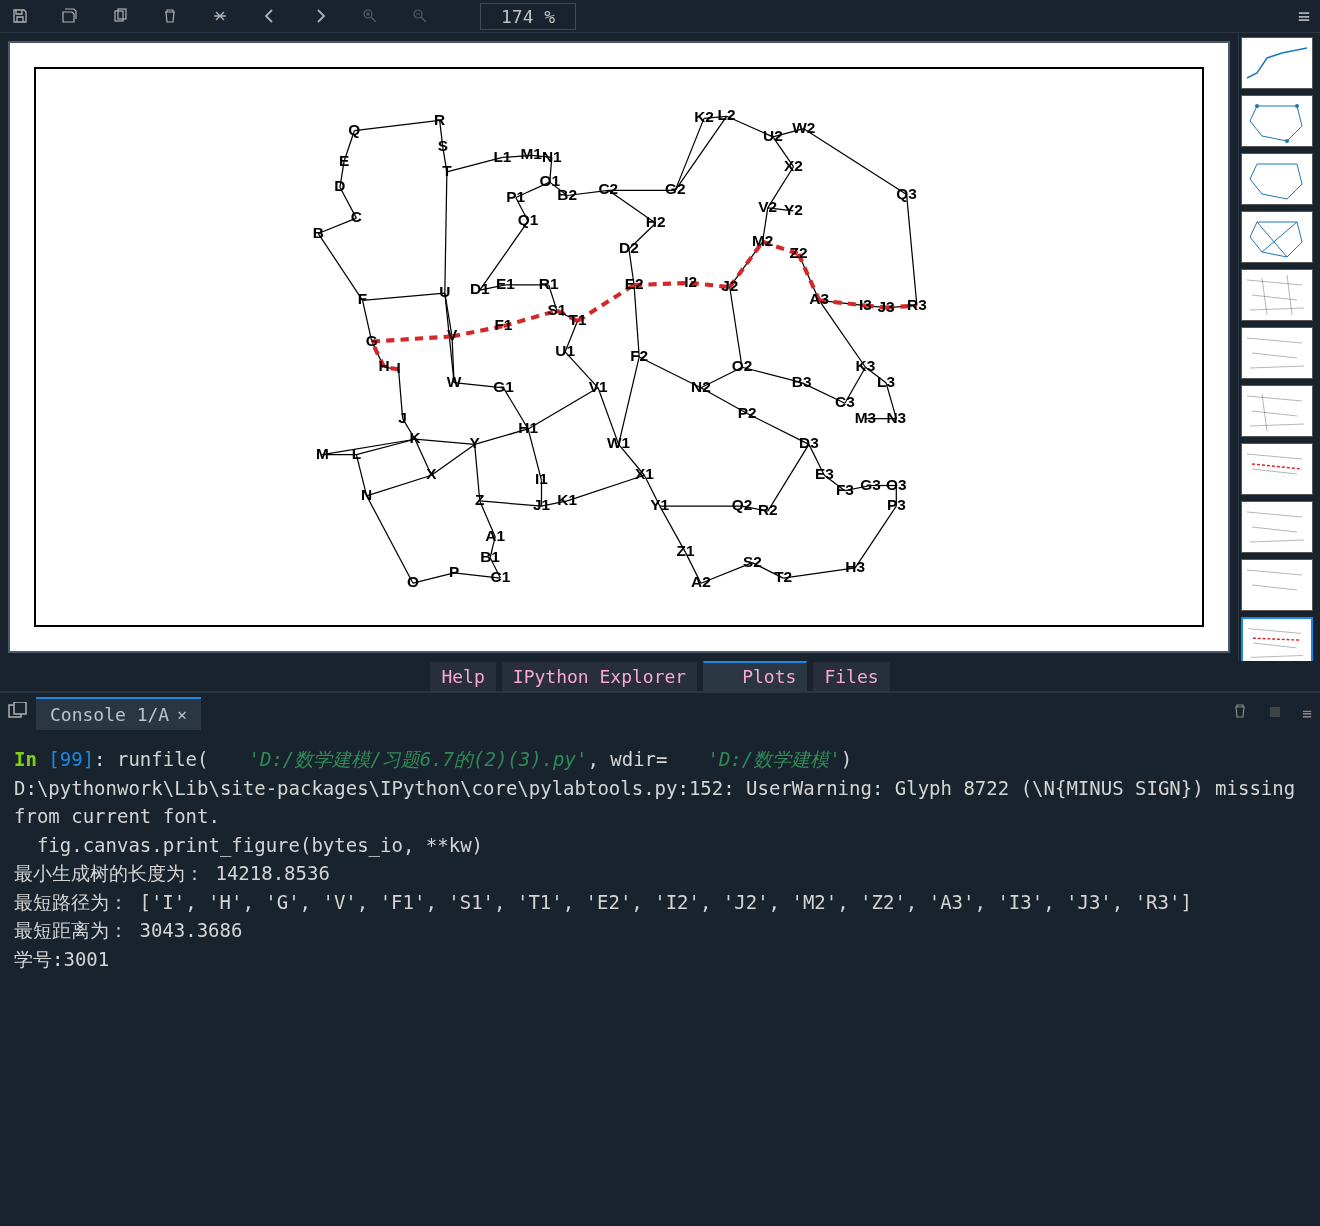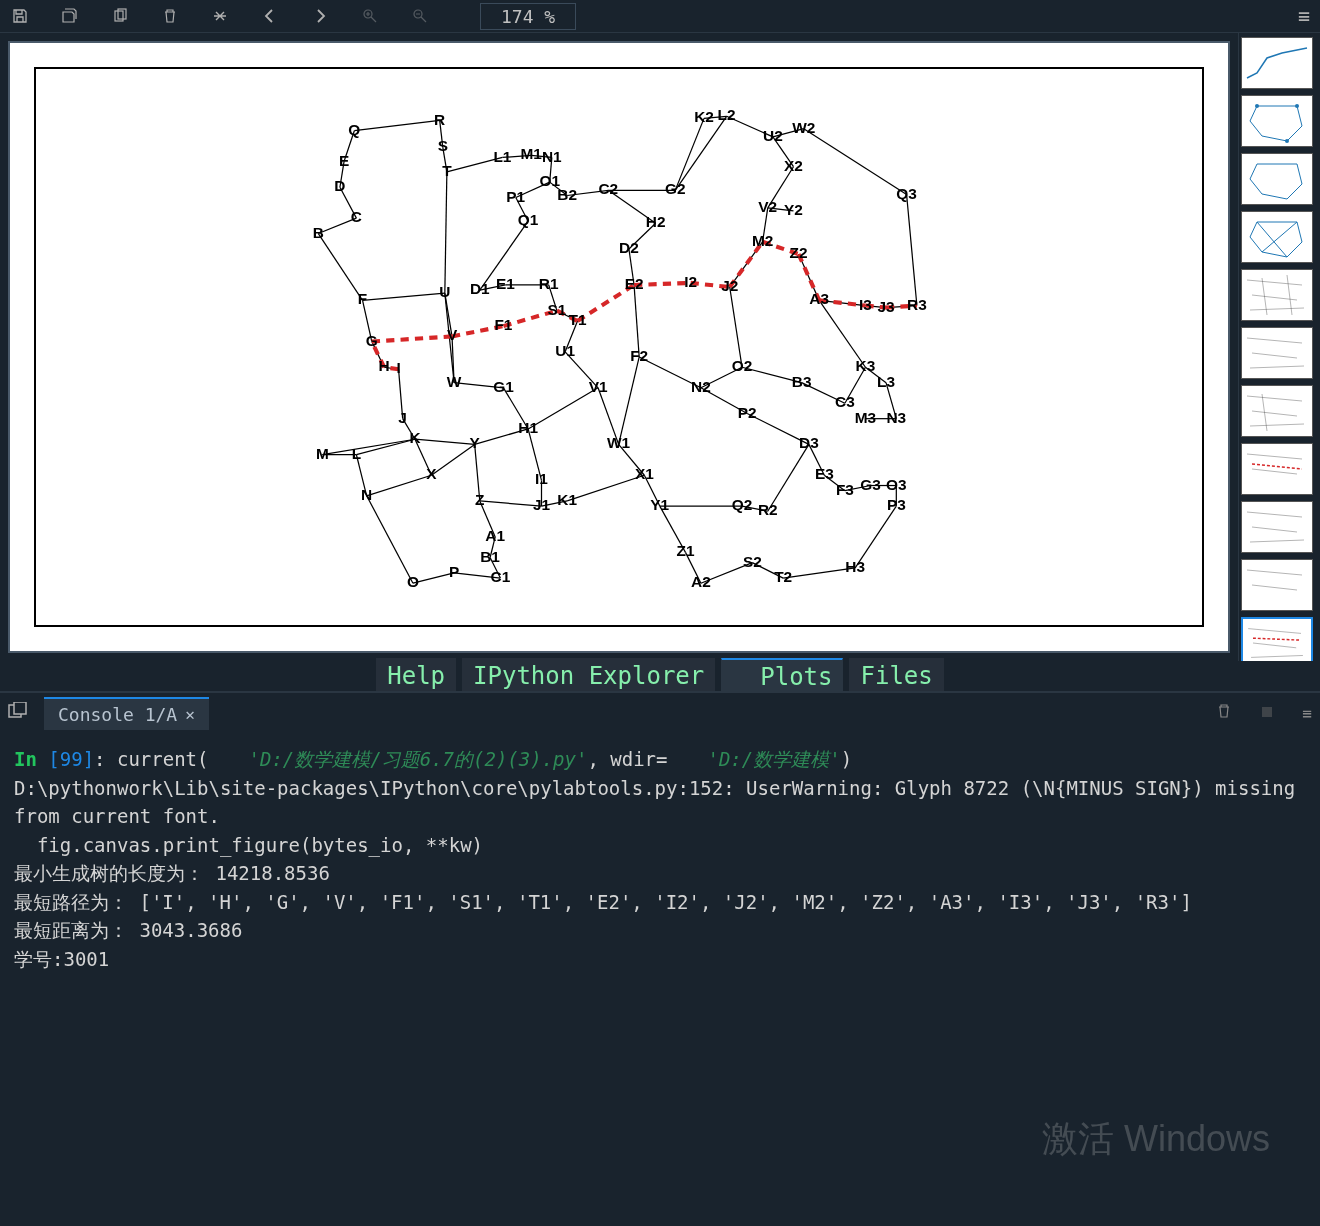--- a/index.html
+++ b/index.html
@@ -19,33 +19,33 @@
 .plot-canvas svg { width: 100%; height: 100%; }
 
 .thumb-col { width: 82px; background: #19232d; padding: 4px 2px; overflow-y: auto; border-left: 1px solid #2a3642; }
 .thumb-col::-webkit-scrollbar { width: 8px; }
 .thumb-col::-webkit-scrollbar-thumb { background: #3a4a5a; }
 .thumb { width: 72px; height: 52px; background: white; margin-bottom: 6px; border: 1px solid #555; position: relative; }
 .thumb.selected { border: 2px solid #1e88e5; }
 .thumb svg { width: 100%; height: 100%; }
 
 .tab-row { height: 30px; display: flex; align-items: center; justify-content: center; gap: 6px; background: #19232d; }
-.tab-row .tab { padding: 3px 10px; background: #262f3a; color: #86efac; font-size: 24px; border: 1px solid transparent; cursor: pointer; }
+.tab-row .tab { padding: 3px 10px; background: #262f3a; color: #f9a8d4; font-size: 18px; border: 1px solid transparent; cursor: pointer; }
 .tab-row .tab.active { border-top: 2px solid #1e88e5; background: #2a3642; padding-left: 38px; }
 
 .console-area { flex: 1; display: flex; flex-direction: column; background: #19232d; border-top: 2px solid #2a3642; }
-.console-tabs { height: 40px; display: flex; align-items: center; padding: 0 8px; gap: 8px; }
+.console-tabs { height: 40px; display: flex; align-items: center; padding: 0 8px; }
 .console-tabs .new-icon { color: #b0b0b0; cursor: pointer; margin-right: 8px; }
 .console-tabs .ctab { padding: 5px 14px; background: #2a3642; color: #b8c4d0; font-size: 18px; display: flex; align-items: center; gap: 8px; border-top: 2px solid #1e88e5; cursor: pointer; }
 .console-tabs .ctab .close { font-size: 16px; cursor: pointer; }
 .console-tabs .spacer { flex: 1; }
 .console-tabs .cicon { color: #888; margin-left: 20px; cursor: pointer; }
 
 .console-body { flex: 1; padding: 12px 14px; font-size: 19px; line-height: 1.5; overflow-y: auto; position: relative; white-space: pre-wrap; word-break: break-all; }
-.console-body .prompt-in { color: #22c55e; font-weight: bold; text-align: center; }
+.console-body .prompt-in { color: #84cc16; font-weight: bold; text-align: center; }
 .console-body .prompt-num { color: #1e88e5; font-weight: normal; }
 .console-body .string-lit { color: #2e8b57; font-style: italic; margin-left: 40px; }
 .console-body .normal { color: #d4d4d4; }
 .console-body .output { color: #d4d4d4; }
 
 .watermark { position: absolute; right: 50px; bottom: 60px; color: rgba(200,200,200,0.25); font-size: 36px; font-family: 'Microsoft YaHei', sans-serif; pointer-events: none; }
 
 .node-label { font-family: Arial, sans-serif; font-weight: bold; font-size: 15px; fill: black; }
 .edge { stroke: black; stroke-width: 1.2; }
 .edge-red { stroke: #d62728; stroke-width: 4; stroke-dasharray: 8 6; }
@@ -426,22 +426,21 @@
     </div>
     <div class="spacer"></div>
     <span class="cicon"><svg width="16" height="16" viewBox="0 0 16 16" stroke="#888" fill="none">
           <path d="M3 4h10 M5 4V2h6v2 M4 4l1 10h6l1-10" stroke-width="1.2"></path>
         </svg></span>
     <span class="cicon" style="opacity:0.5"><svg width="14" height="14">
           <rect x="2" y="2" width="10" height="10" fill="#666"></rect>
         </svg></span>
     <span class="cicon">≡</span>
   </div>
-  <div class="console-body"><span class="prompt-in">In </span><span class="prompt-num">[99]</span><span class="normal">: </span><span class="normal">current(</span><span class="string-lit">'D:/数学建模/习题6.7的(2)(3).py'</span><span class="normal">, wdir=</span><span class="string-lit">'D:/数学建模'</span><span class="normal">)</span>
+  <div class="console-body"><span class="prompt-in">In </span><span class="prompt-num">[99]</span><span class="normal">: </span><span class="normal">runfile(</span><span class="string-lit">'D:/数学建模/习题6.7的(2)(3).py'</span><span class="normal">, wdir=</span><span class="string-lit">'D:/数学建模'</span><span class="normal">)</span>
 <span class="output">D:\pythonwork\Lib\site-packages\IPython\core\pylabtools.py:152: UserWarning: Glyph 8722 (\N{MINUS SIGN}) missing from current font.</span>
 <span class="output">  fig.canvas.print_figure(bytes_io, **kw)</span>
 <span class="output">最小生成树的长度为： 14218.8536</span>
 <span class="output">最短路径为： </span><span class="output">['I', 'H', 'G', 'V', 'F1', 'S1', 'T1', 'E2', 'I2', 'J2', 'M2', 'Z2', 'A3', 'I3', 'J3', 'R3']</span>
 <span class="output">最短距离为： 3043.3686</span>
 <span class="output">学号:3001</span>
-    <div class="watermark">激活 Windows</div>
   </div>
 </div>
 
 </body></html>

